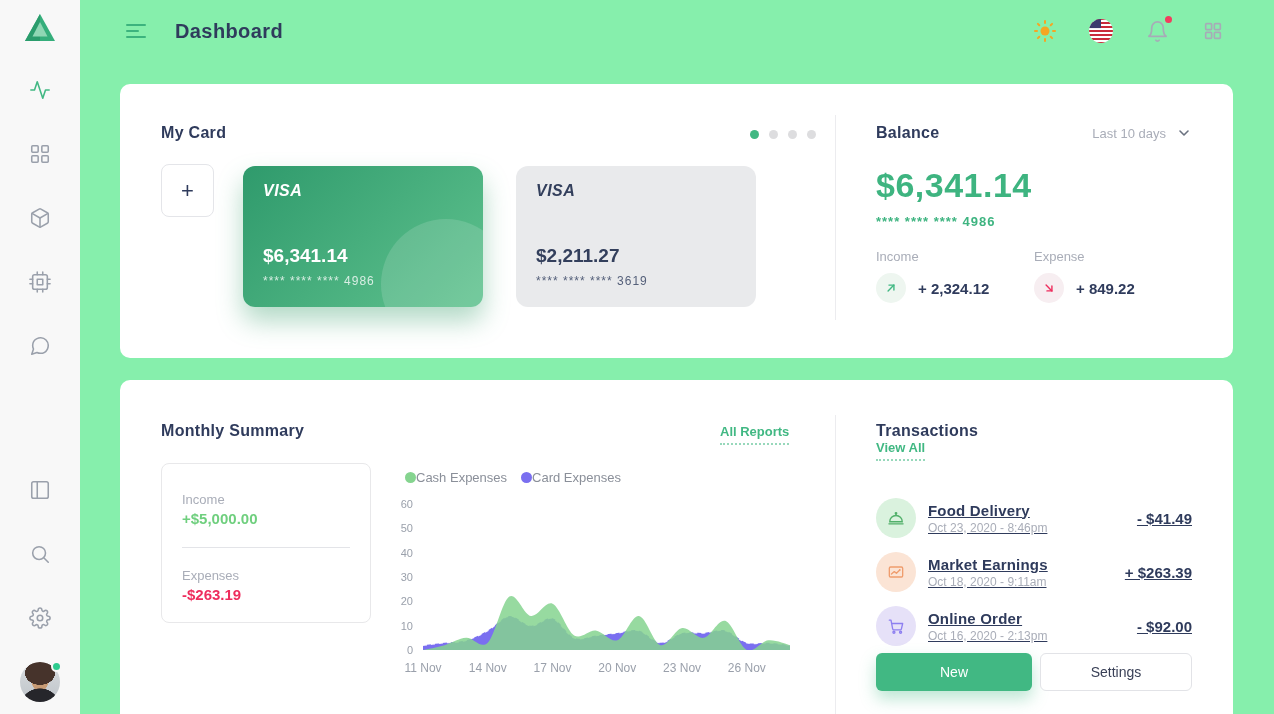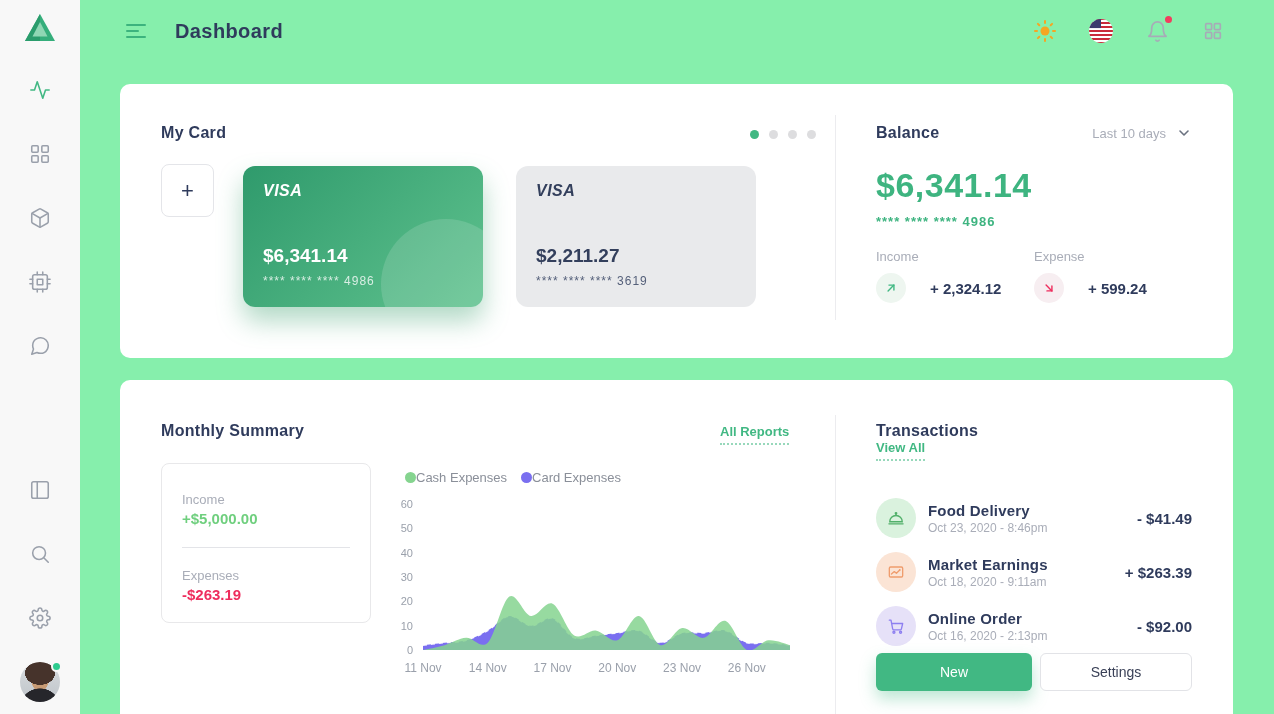--- a/index.html
+++ b/index.html
@@ -69,21 +69,21 @@
   
   .balance { position:absolute; left:756px; top:40px; width:316px; }
   .balance-head { display:flex; align-items:center; justify-content:space-between; }
   .range-select { display:flex; align-items:center; gap:10px; cursor:pointer; }
   .range-label { font-size:13px; color:#a9adb8; }
   .balance-amount { margin-top:24px; font-size:34px; font-weight:bold; color:#3eb480; letter-spacing:.5px; }
   .balance-number { margin-top:9px; font-size:13px; font-weight:bold; color:#3eb480; letter-spacing:1px; }
   .bal-cols { margin-top:20px; display:flex; }
   .bal-col { width:158px; }
   .bal-label { font-size:13px; color:#a9adb8; }
-  .bal-row { margin-top:9px; display:flex; align-items:center; gap:24px; }
+  .bal-row { margin-top:9px; display:flex; align-items:center; gap:12px; }
   .bal-ic { width:30px; height:30px; border-radius:50%; display:flex; align-items:center; justify-content:center; }
   .bal-ic.up { background:#eef6f0; } .bal-ic.down { background:#f7eef1; }
   .bal-value { font-size:15px; font-weight:bold; color:#2f3b5c; }
 
   
   .ms-title { position:absolute; left:41px; top:42px; }
   .link-green { font-size:13px; font-weight:bold; color:#41b883; text-decoration:none;
     border-bottom:2px dotted rgba(65,184,131,.55); padding-bottom:4px; cursor:pointer; }
   .ms-link { position:absolute; left:600px; top:44px; }
   .summary-box { position:absolute; left:41px; top:83px; width:210px; height:160px; border:1px solid #e8e8ea;
@@ -94,21 +94,21 @@
   .sb-expenses { margin-top:3px; font-size:15px; font-weight:bold; color:#ee2d5d; }
   .legend { position:absolute; left:285px; top:90px; display:flex; gap:14px; align-items:center; }
   .legend-item { display:flex; align-items:center; font-size:13px; color:#8a8f99; }
   .legend-dot { width:11px; height:11px; border-radius:50%; }
   .legend-dot.green { background:#85d48f; } .legend-dot.purple { background:#7a6ff0; }
   .chart-wrap { position:absolute; left:268px; top:112px; }
 
   
   .tx { position:absolute; left:756px; top:42px; width:316px; }
   .tx-head { display:flex; align-items:flex-start; justify-content:space-between;flex-direction:column; }
-  .tx-list { margin-top:30px; }
+  .tx-list { margin-top:30px;text-decoration:underline; }
   .tx-row { display:flex; align-items:center; height:54px; cursor:pointer; }
   .tx-ic { width:40px; height:40px; border-radius:50%; display:flex; align-items:center; justify-content:center; flex:none; }
   .tx-ic.food { background:#daf2de; } .tx-ic.market { background:#fbe4d5; } .tx-ic.cart { background:#e6e1f8; }
   .tx-meta { margin-left:12px; }
   .tx-name { font-size:15px; font-weight:bold; color:#2f3b5c; letter-spacing:.2px; }
   .tx-date { margin-top:2px; font-size:12px; color:#a9adb8; }
   .tx-amount { margin-left:auto; font-size:15px; font-weight:bold; color:#2f3b5c; }
   .tx-buttons { position:absolute; left:756px; top:273px; display:flex; gap:8px; }
   .btn { height:38px; border-radius:6px; font-size:14px; display:flex; align-items:center; justify-content:center;
     cursor:pointer; font-family:inherit; }
@@ -333,21 +333,21 @@
           <div class="bal-label">Expense</div>
           <div class="bal-row">
             <span class="bal-ic down">
               <svg viewBox="0 0 24 24" width="14" height="14">
                 <g fill="none" stroke="#ee2d5d" stroke-width="2.4" stroke-linecap="round" stroke-linejoin="round">
                   <line x1="7" y1="7" x2="17" y2="17"></line>
                     <polyline points="17 8.5 17 17 8.5 17"></polyline>
                 </g>
               </svg>
             </span>
-            <span class="bal-value">+ 599.24</span>
+            <span class="bal-value">+ 849.22</span>
           </div>
         </div>
       </div>
     </div>
   </section>
 
   <section class="panel panel-bottom">
     <h2 class="section-title ms-title">Monthly Summary</h2>
     <a class="link-green ms-link">All Reports</a>
 

